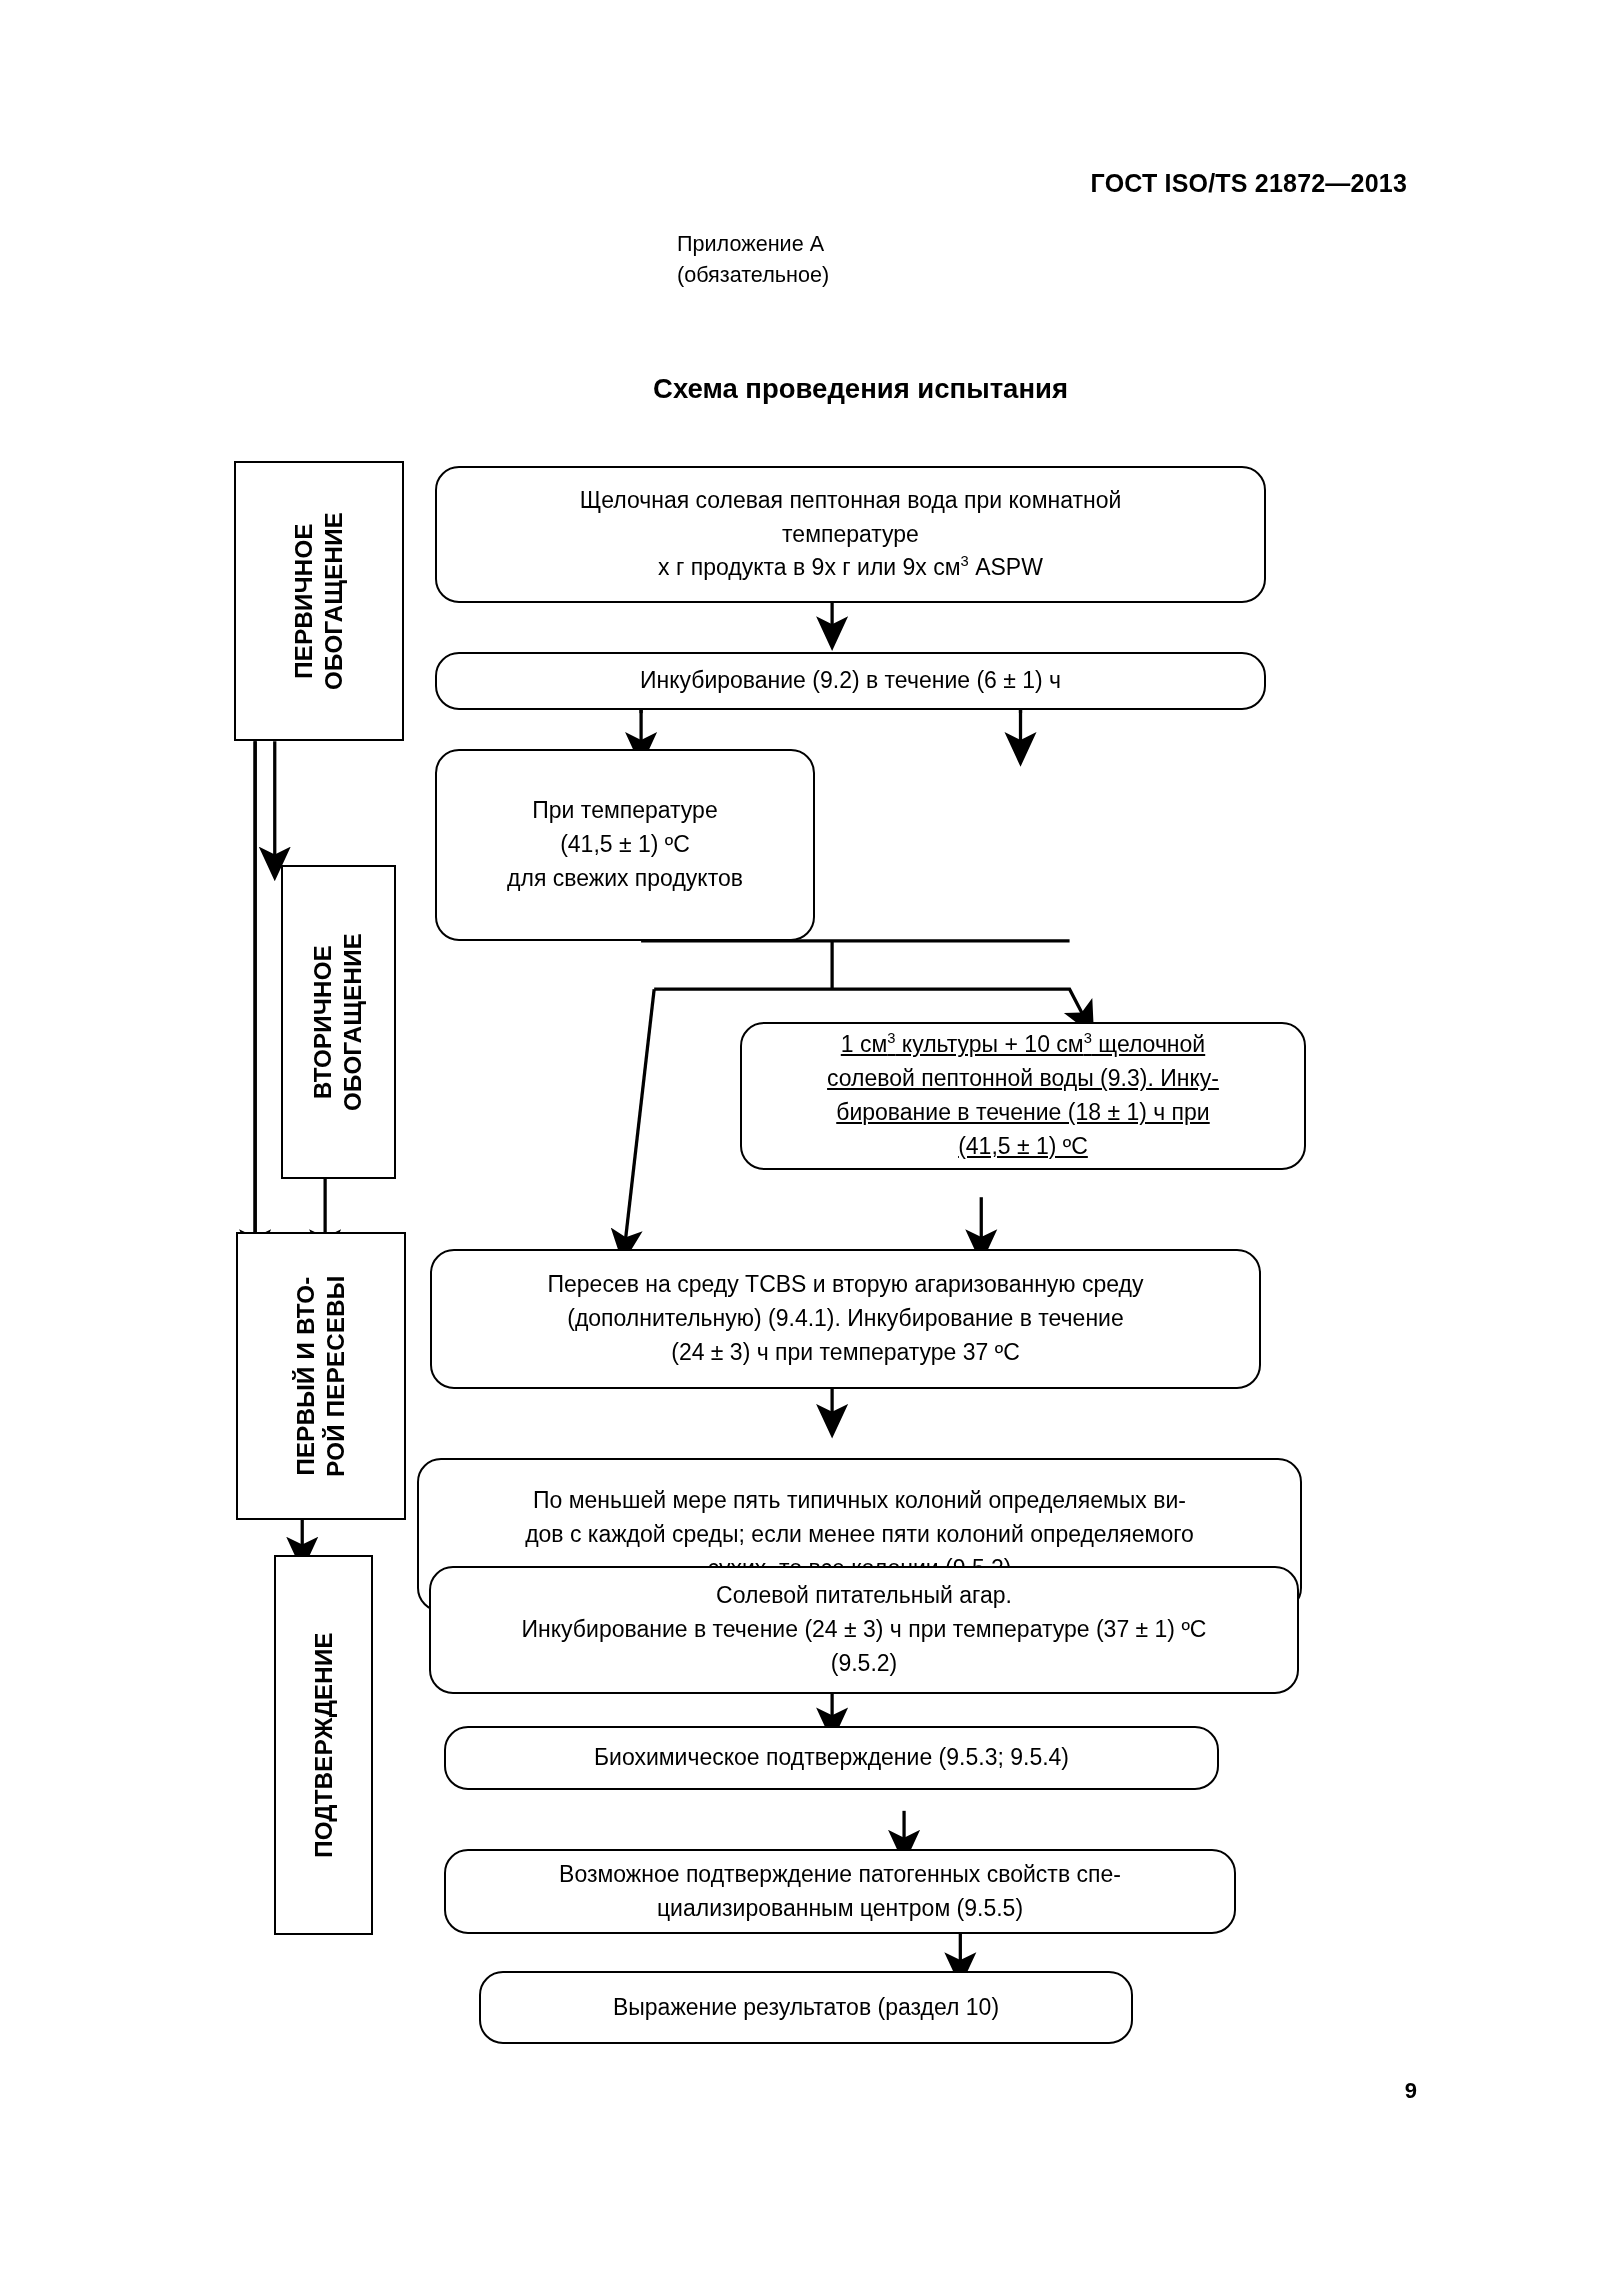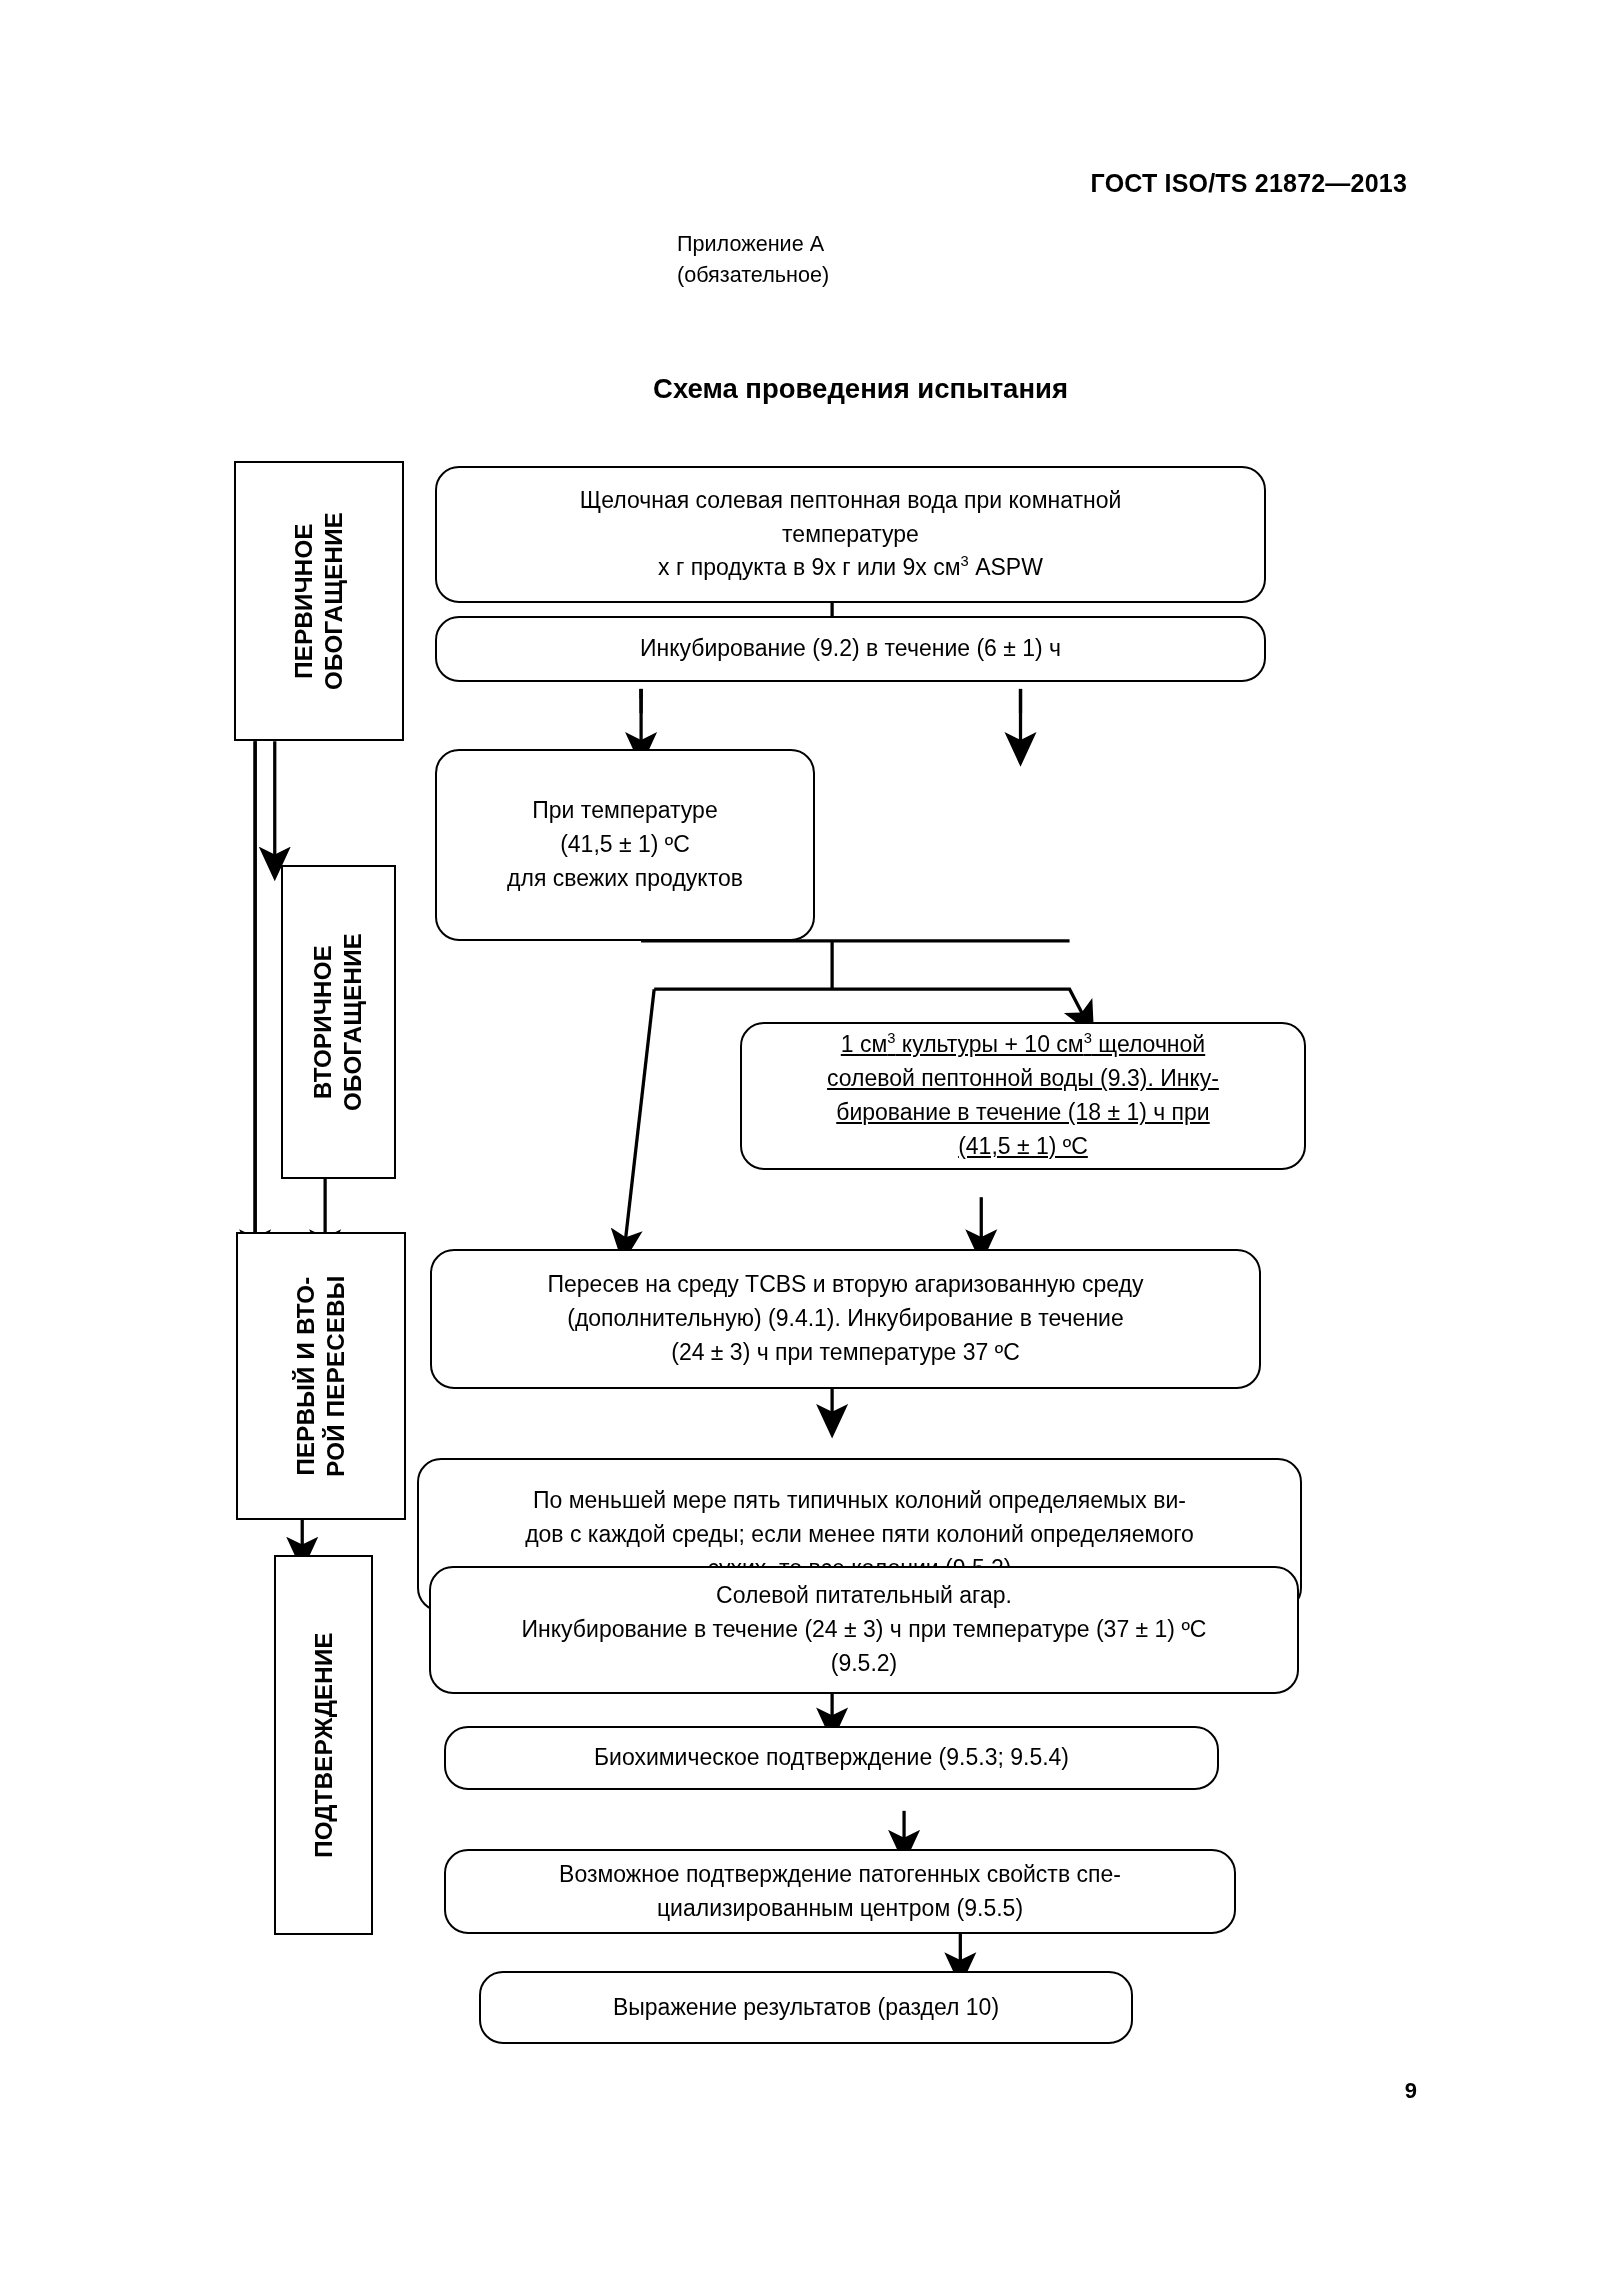--- a/index.html
+++ b/index.html
@@ -194,21 +194,21 @@
   </div>
 
   <div class="pbox" style="left:435px; top:466px; width:831px; height:137px;">
     <div>
       <span>Щелочная солевая пептонная вода при комнатной</span><br>
       <span>температуре</span><br>
       <span>х г продукта в 9х г или 9х см</span><sup>3</sup><span> ASPW</span>
     </div>
   </div>
 
-  <div class="pbox" style="left:435px; top:616px; width:831px; height:66px;">
+  <div class="pbox" style="left:435px; top:652px; width:831px; height:58px;">
     <div>Инкубирование (9.2) в течение (6 ± 1) ч</div>
   </div>
 
   <div class="pbox" style="left:435px; top:749px; width:380px; height:192px;">
     <div>
       <span>При температуре</span><br>
       <span>(41,5 ± 1) ºС</span><br>
       <span>для свежих продуктов</span>
     </div>
   </div>

